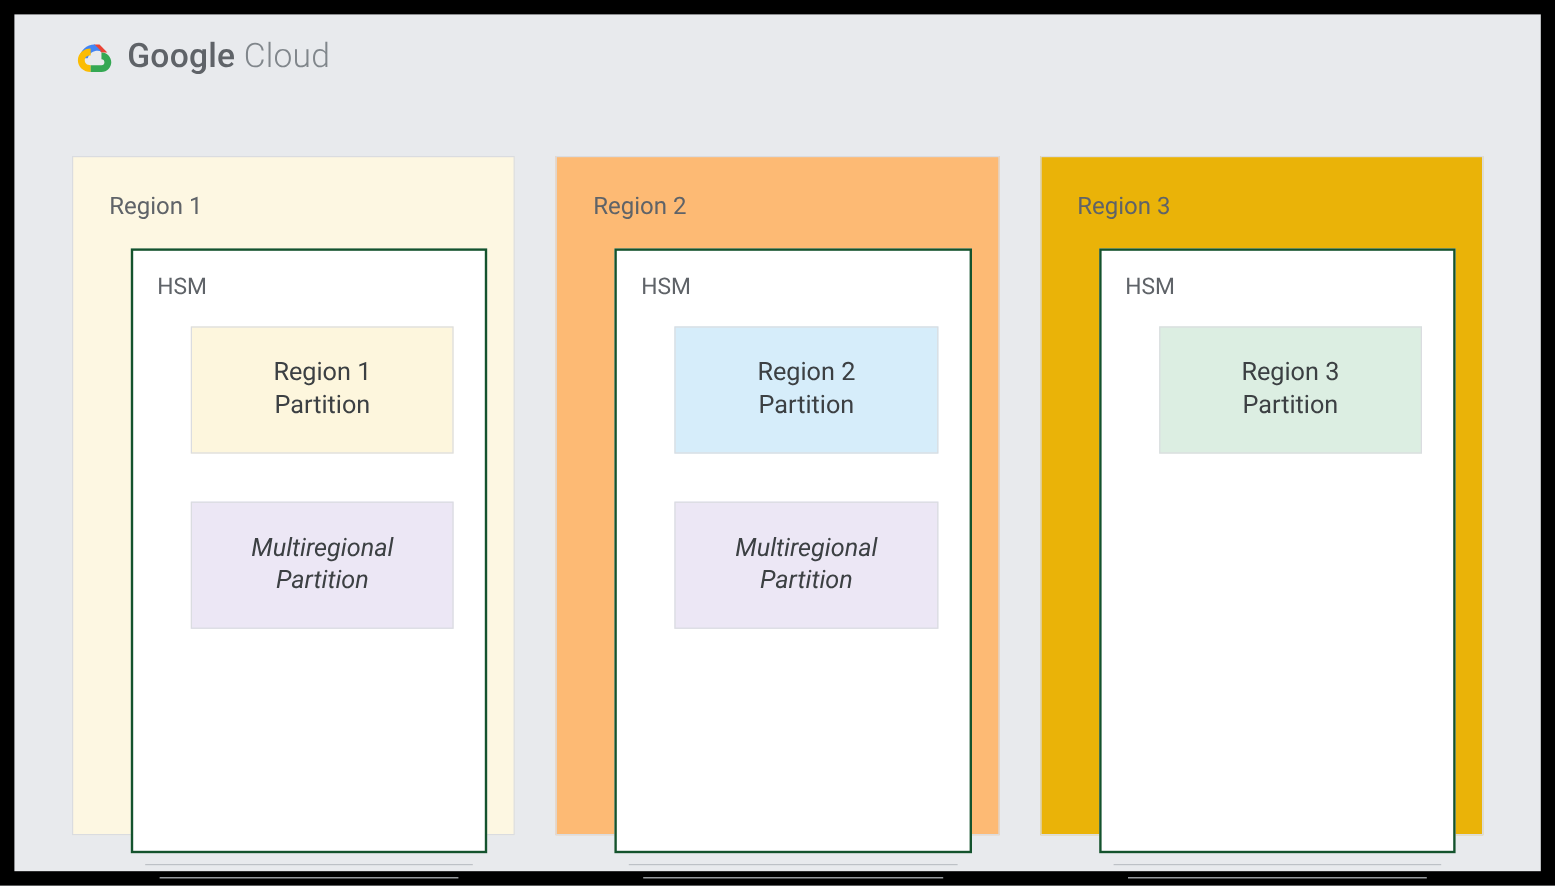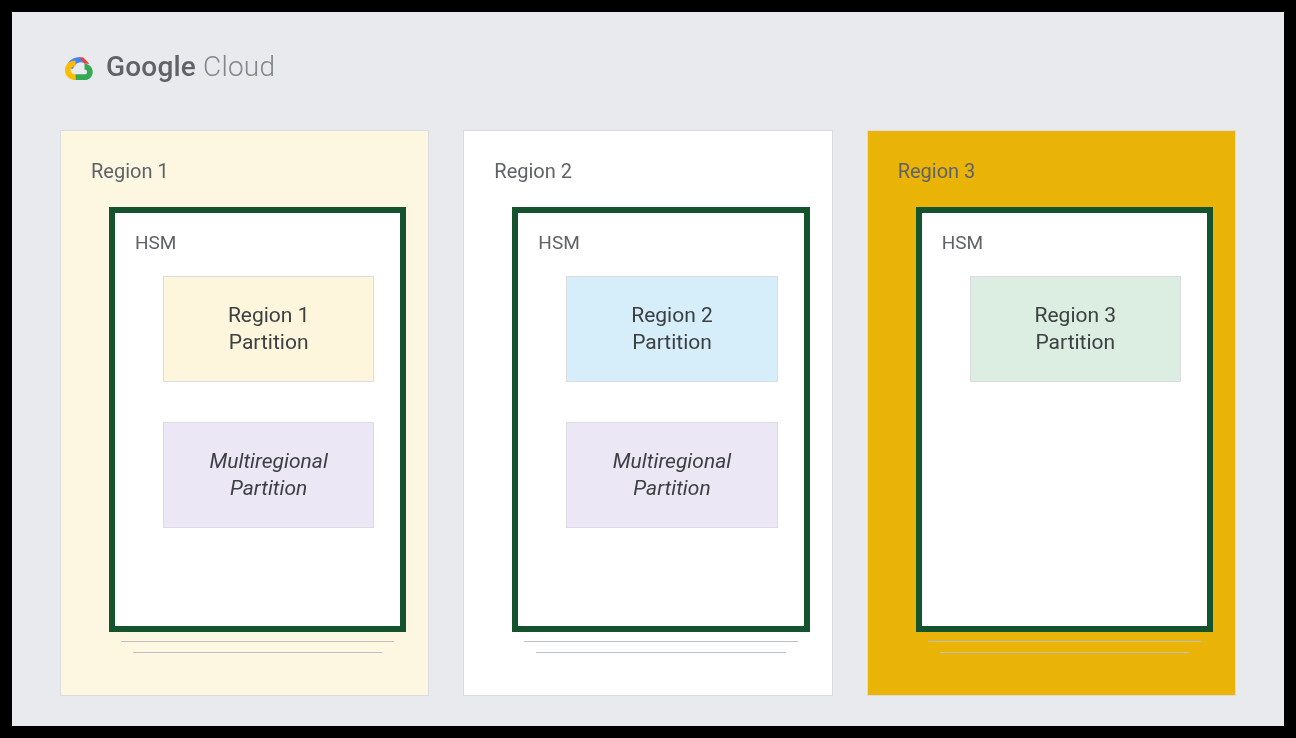--- a/index.html
+++ b/index.html
@@ -13,21 +13,21 @@
   .canvas {
     position: absolute;
     top: 12px;
     left: 12px;
     width: 1272px;
     height: 714px;
     background: #e8eaed;
   }
   .header {
     position: absolute;
-    top: 38px;
+    top: 18px;
     left: 48px;
     display: flex;
     align-items: center;
     gap: 10px;
   }
   .logo svg { display: block; }
   .brand {
     font-size: 28px;
     color: #5f6368;
     letter-spacing: 0.2px;
@@ -44,37 +44,37 @@
     display: flex;
     gap: 34px;
   }
   .region {
     flex: 1;
     border: 1px solid #dadce0;
     padding: 28px 30px 20px 30px;
     position: relative;
   }
   .region-1 { background: #fdf7e2; }
-  .region-2 { background: #ffffff; }
+  .region-2 { background: #fdba74; }
   .region-3 { background: #eab308; }
 
   .region-title {
     font-size: 20px;
     color: #5f6368;
     font-weight: 400;
     margin-bottom: 24px;
   }
 
   .hsm {
     background: #fff;
-    border: 6px solid #14532d;
+    border: 2px solid #14532d;
     padding: 18px 20px 24px 20px;
     margin-left: 18px;
     margin-right: -8px;
-    height: 425px;
+    height: 504px;
   }
   .hsm-title {
     font-size: 19px;
     color: #5f6368;
     font-weight: 400;
     margin-bottom: 22px;
   }
   .partition {
     border: 1px solid #dadce0;
     margin-left: 28px;

